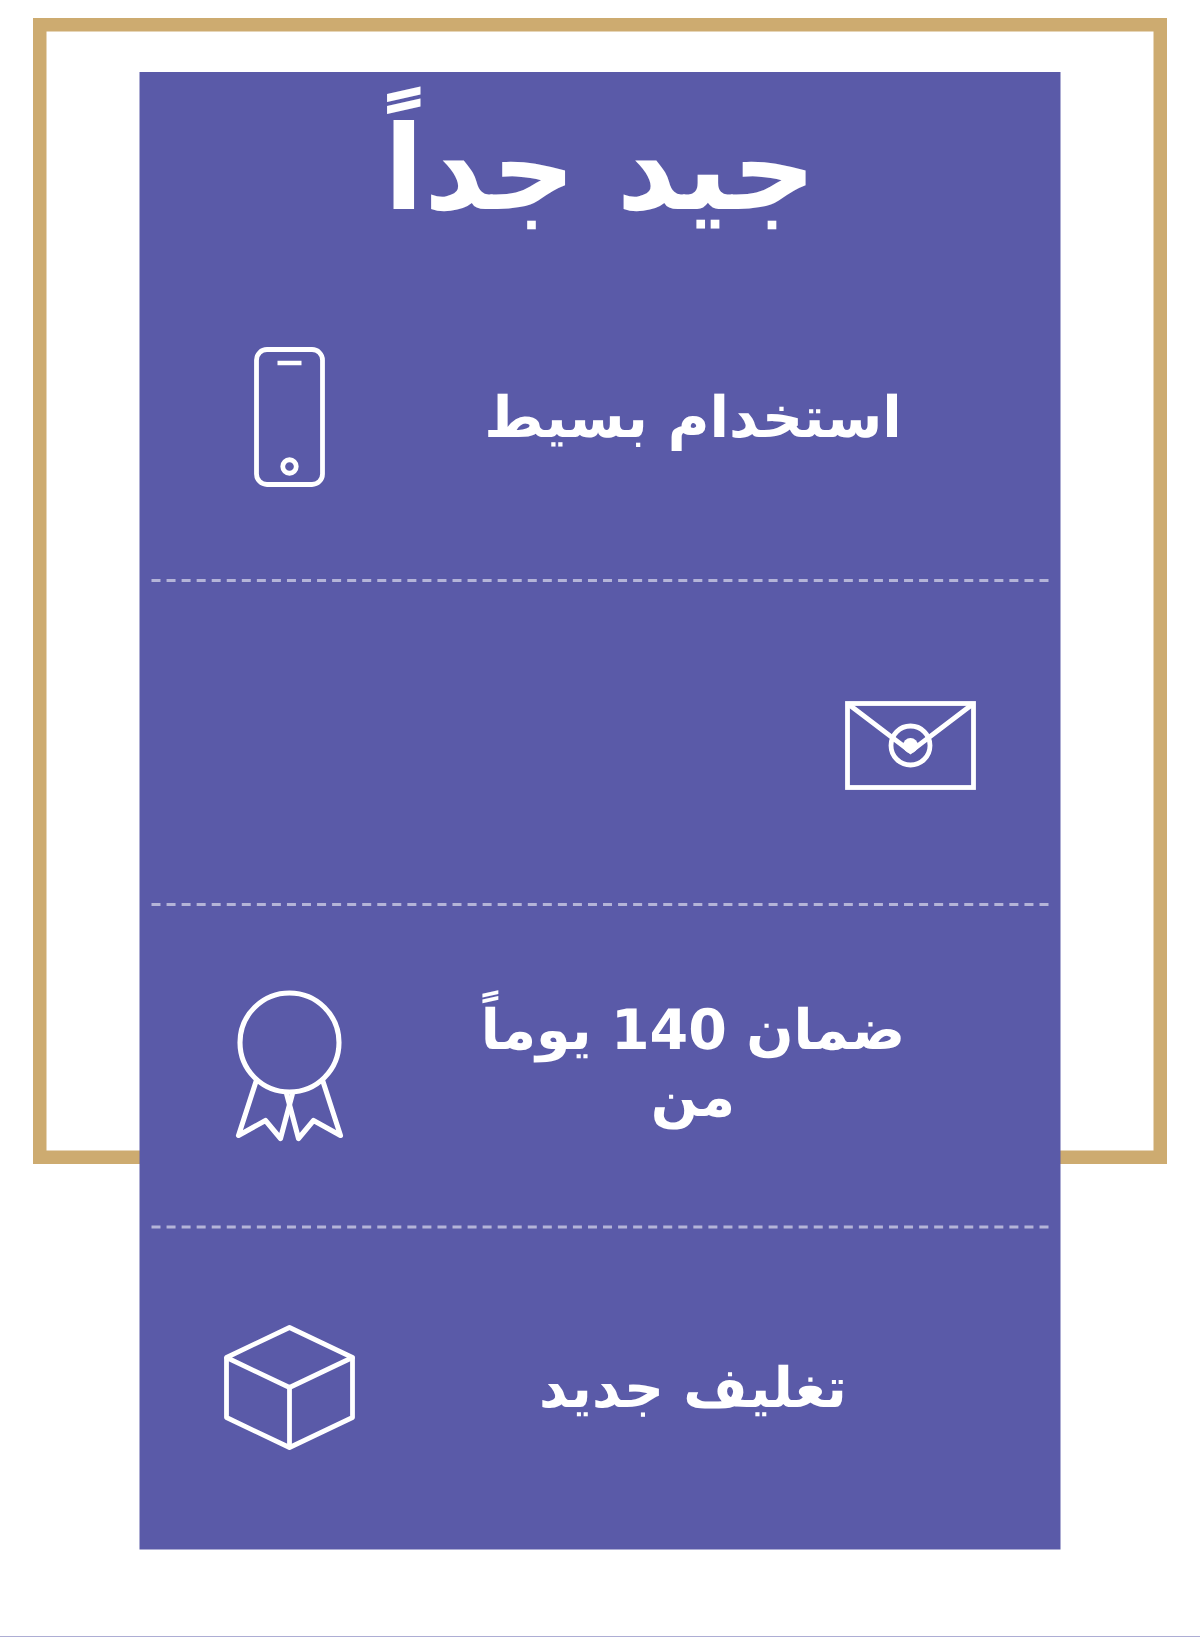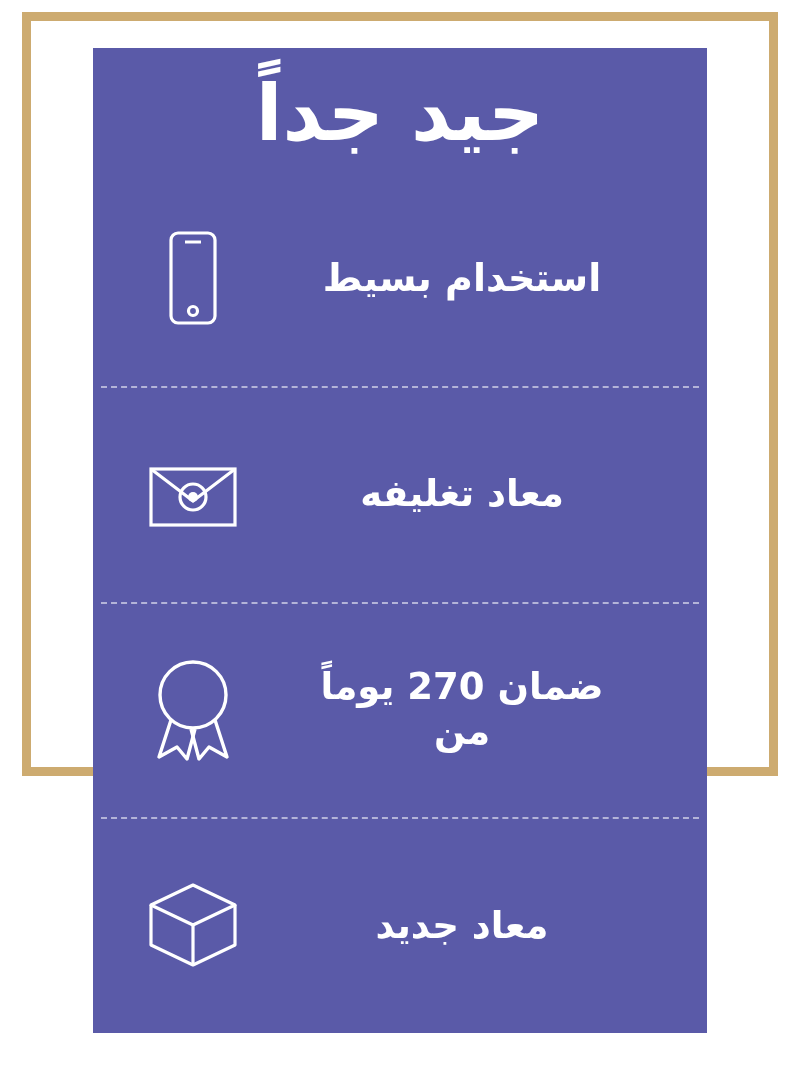--- a/index.html
+++ b/index.html
@@ -120,46 +120,45 @@
           <svg width="72" height="100" viewBox="0 0 72 100" fill="none" stroke="#ffffff" stroke-width="3.2">
             <rect x="14" y="5" width="44" height="90" rx="7" ry="7"></rect>
             <line x1="28" y1="14" x2="44" y2="14" stroke-width="3"></line>
             <circle cx="36" cy="83" r="4.5"></circle>
           </svg>
         </div>
       </div>
 
 
       <div class="row row-3">
-        <div class="row-label">معاد تغليفه</div>
         <div class="row-icon">
           <svg width="100" height="74" viewBox="0 0 100 74" fill="none" stroke="#ffffff" stroke-width="3.2">
             <rect x="8" y="12" width="84" height="56"></rect>
             <polyline points="8,12 50,44 92,12"></polyline>
             <circle cx="50" cy="40" r="13"></circle>
             <circle cx="50" cy="40" r="5" fill="#ffffff" stroke="none"></circle>
           </svg>
         </div>
       </div>
 
       <div class="row row-4">
-        <div class="row-label">ضمان 270 يوماً
+        <div class="row-label">ضمان 140 يوماً
 من</div>
         <div class="row-icon">
           <svg width="104" height="108" viewBox="0 0 104 108" fill="none" stroke="#ffffff" stroke-width="3.4" stroke-linejoin="round">
             <circle cx="52" cy="40" r="33"></circle>
             <path d="M30 65 L18 102 L36 92 L46 104 L54 74"></path>
             <path d="M74 65 L86 102 L68 92 L58 104 L50 74"></path>
           </svg>
         </div>
       </div>
 
 
       <div class="row row-6">
-        <div class="row-label">معاد جديد</div>
+        <div class="row-label">تغليف جديد</div>
         <div class="row-icon">
           <svg width="100" height="92" viewBox="0 0 100 92" fill="none" stroke="#ffffff" stroke-width="3.2" stroke-linejoin="round">
             <polygon points="50,6 92,26 50,46 8,26"></polygon>
             <polyline points="8,26 8,66 50,86 92,66 92,26"></polyline>
             <line x1="50" y1="46" x2="50" y2="86"></line>
           </svg>
         </div>
       </div>
 
     </div>

